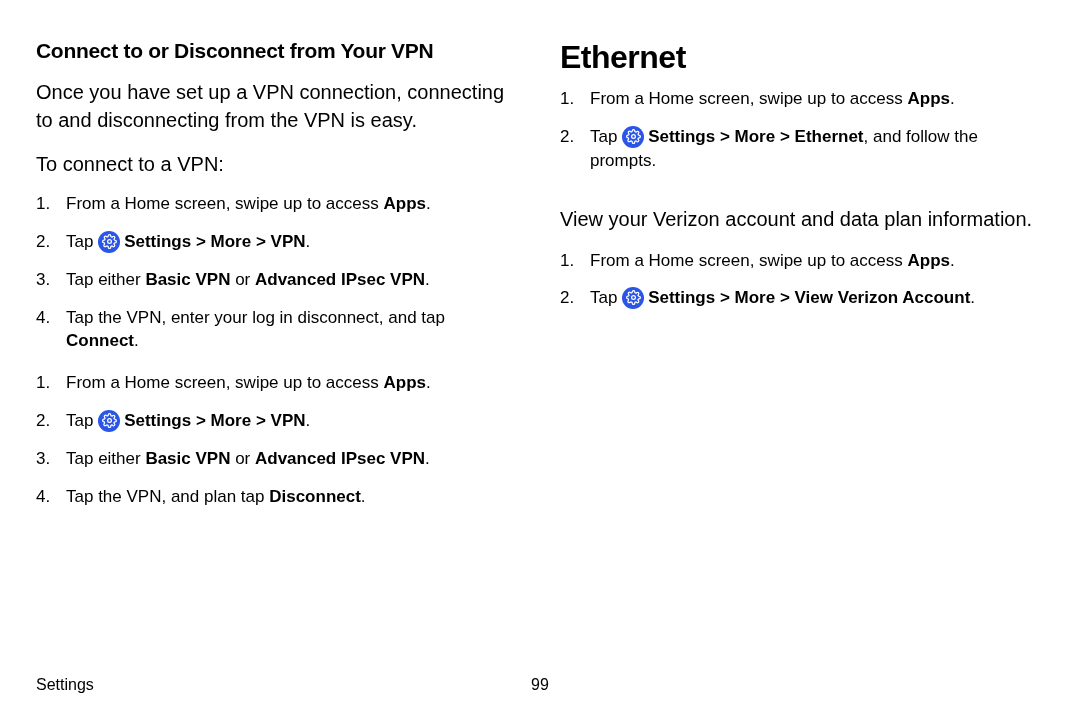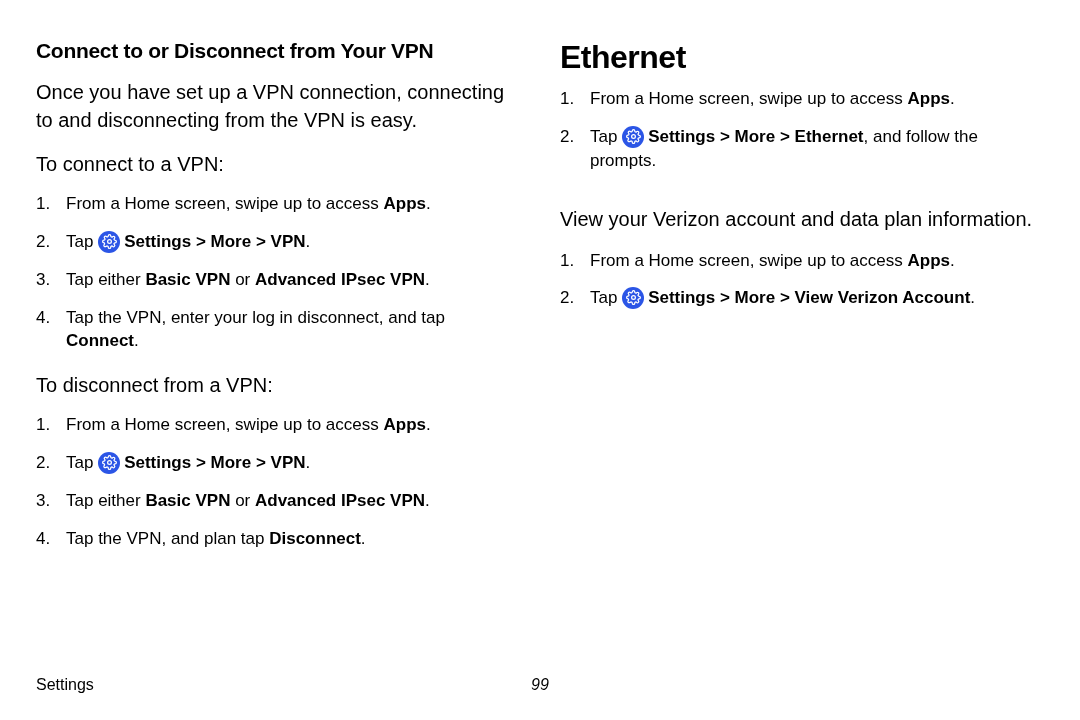--- a/index.html
+++ b/index.html
@@ -87,21 +87,20 @@
     right: 36px;
     bottom: 26px;
     display: flex;
     font-size: 16px;
   }
   .footer .label { flex: 0 0 auto; }
   .footer .pn {
     position: absolute;
     left: 50%;
     transform: translateX(-50%);
-    font-style: italic;
   }
   .chev { font-weight: 700; }
   .spacer-top { height: 2px; }
   .section-gap { height: 14px; }
 </style>
 </head>
 <body>
 
 <div class="columns">
 
@@ -125,21 +124,20 @@
           </span><span class="b">Settings</span><span class="b chev"> &gt; </span><span class="b">More</span><span class="b chev"> &gt; </span><span class="b">VPN</span><span>.</span>
       </li>
       <li>
         <span>Tap either </span><span class="b">Basic VPN</span><span> or </span><span class="b">Advanced IPsec VPN</span><span>.</span>
       </li>
       <li>
         <span>Tap the VPN, enter your log in disconnect, and tap </span><span class="b">Connect</span><span>.</span>
       </li>
     </ol>
 
-    <p class="lead">To disconnect from a VPN:</p>
 
     <ol class="steps">
       <li>
         <span>From a Home screen, swipe up to access </span><span class="b">Apps</span><span>.</span>
       </li>
       <li>
         <span>Tap </span><span class="icon-wrap">
             <span class="settings-bubble">
               <svg viewBox="0 0 24 24" fill="none" stroke="#fff" stroke-width="2">
                 <circle cx="12" cy="12" r="3"></circle>

